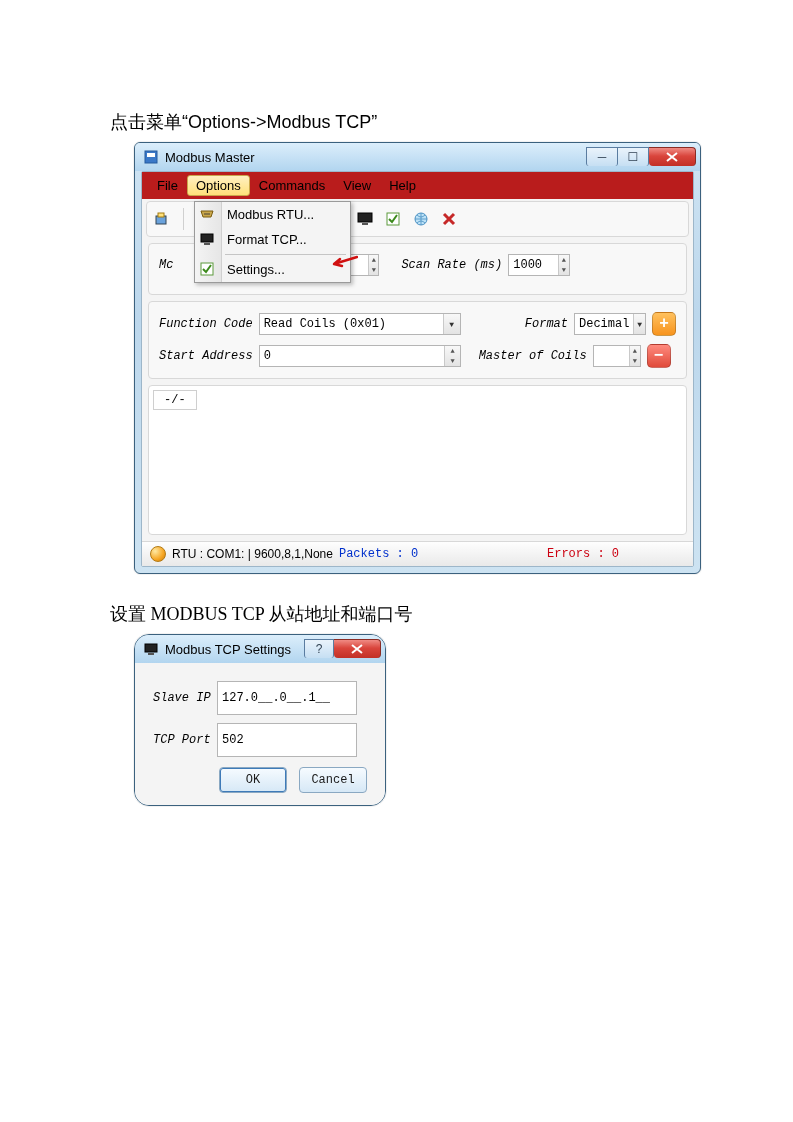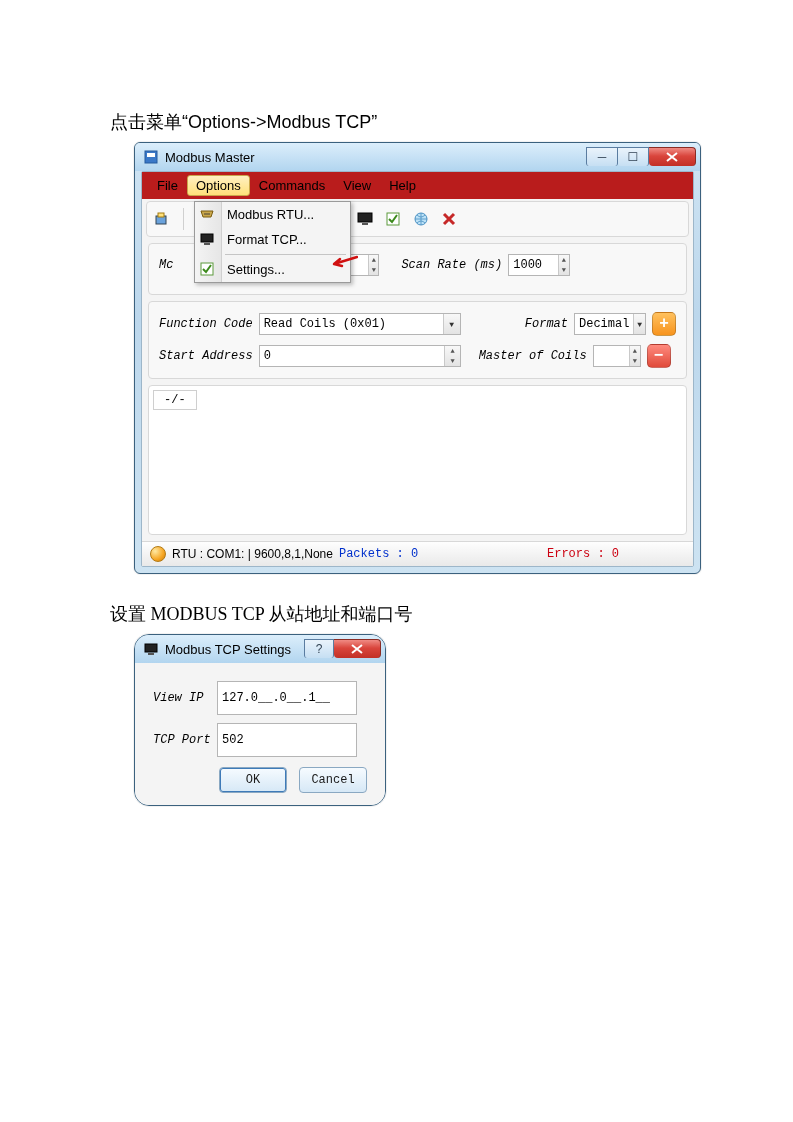--- a/index.html
+++ b/index.html
@@ -440,21 +440,21 @@
         <div class="win-btn help">?</div>
         <div class="win-btn close">
           <svg width="12" height="10">
               <path d="M1 1 L11 9 M11 1 L1 9" stroke="#fff" stroke-width="2"></path>
             </svg>
         </div>
       </div>
     </div>
     <div class="dlg2-body">
       <div class="field-row">
-        <span class="lbl" style="width:56px">View IP</span>
+        <span class="lbl" style="width:56px">Slave IP</span>
         <input class="plain-input" style="width: 130px;" value="127.0__.0__.1__">
       </div>
       <div class="field-row">
         <span class="lbl" style="width:56px">TCP Port</span>
         <input class="plain-input" style="width: 130px;" value="502">
       </div>
       <div class="dlg-btns">
         <div class="push-btn default">OK</div>
         <div class="push-btn">Cancel</div>
       </div>

